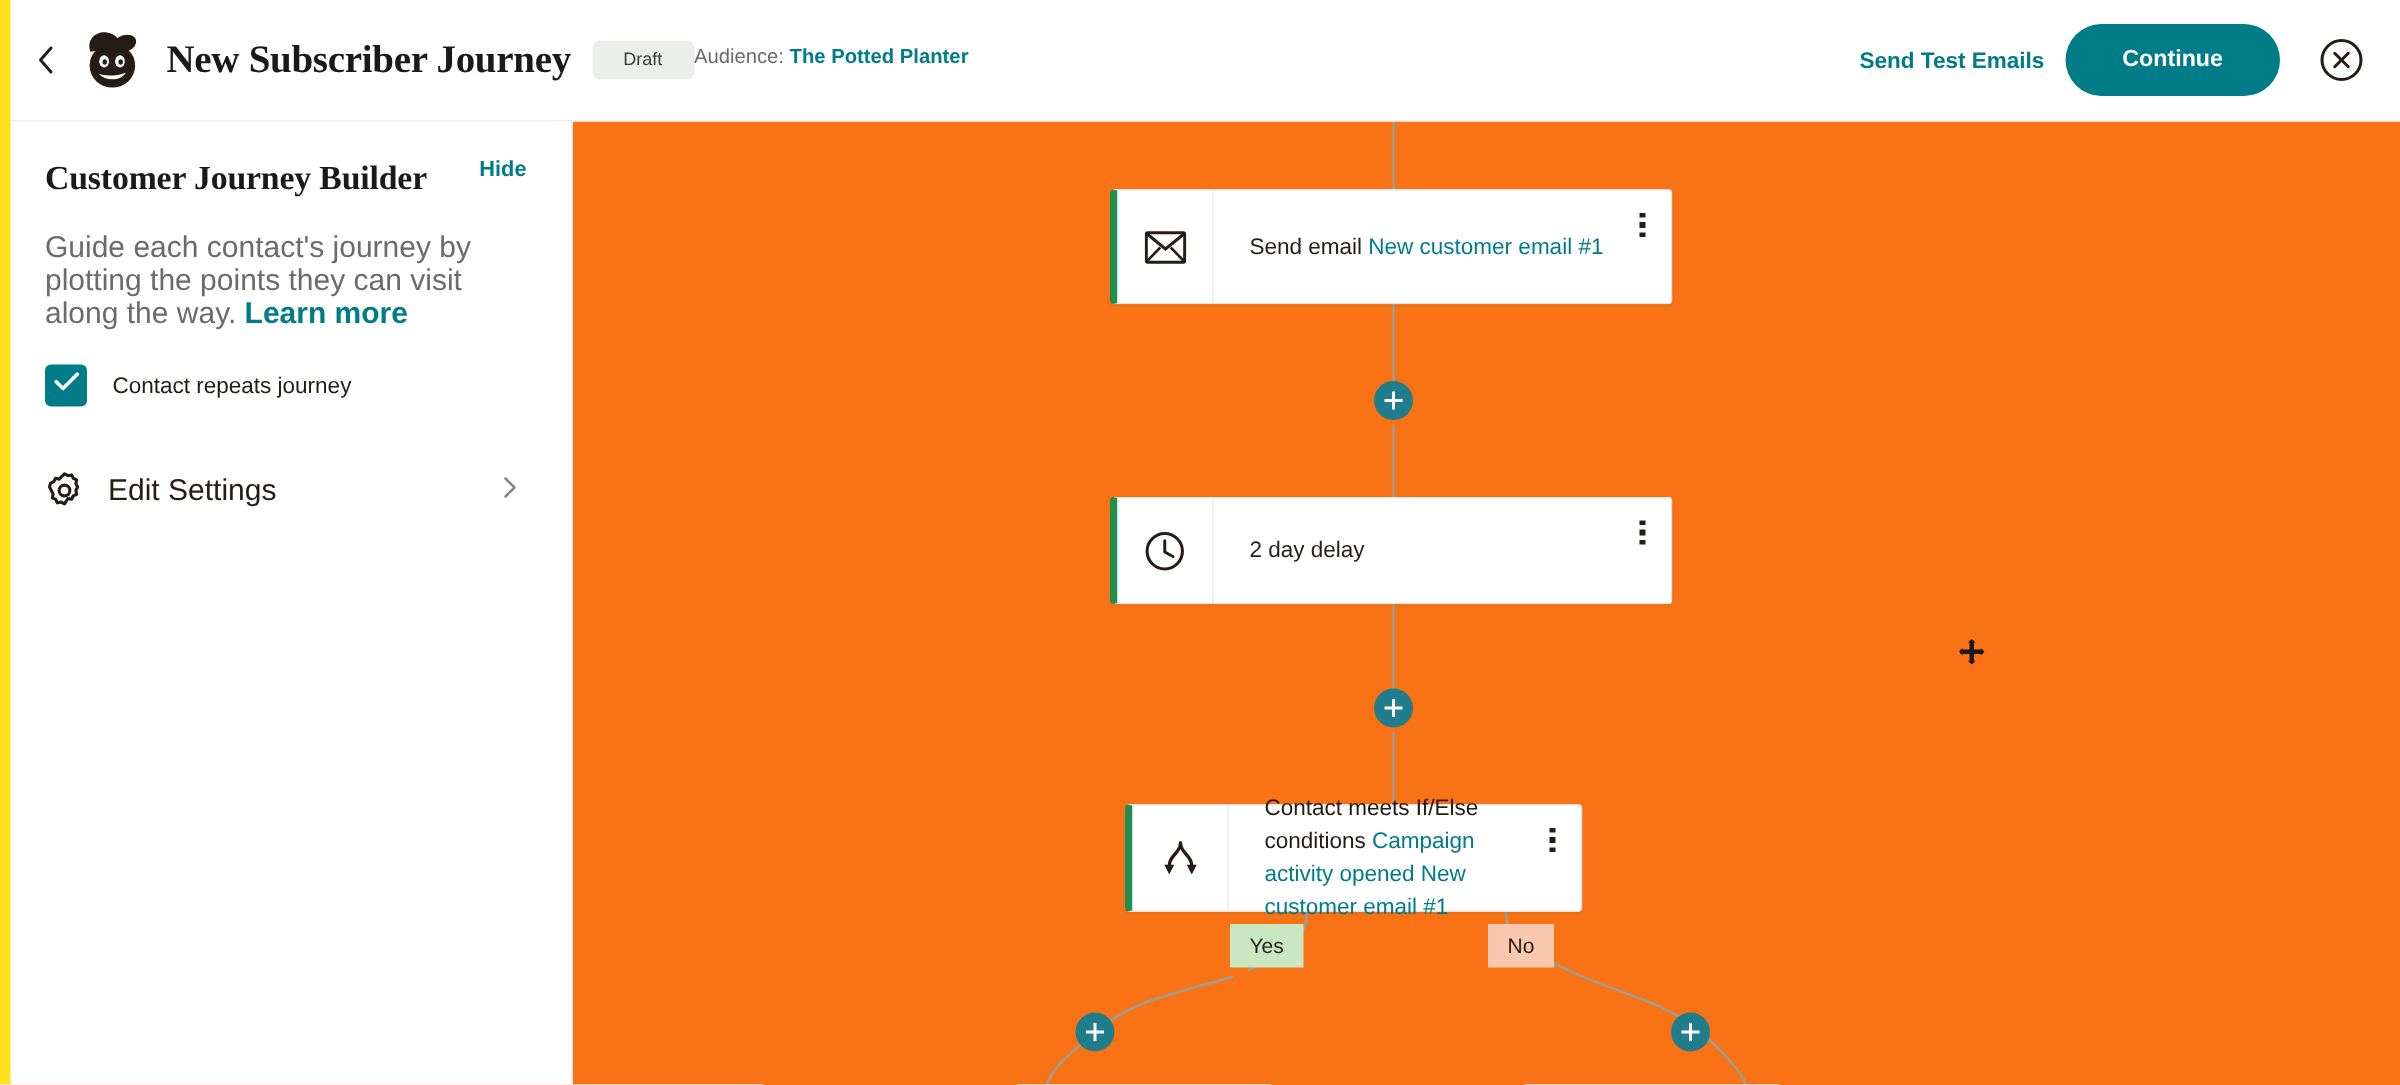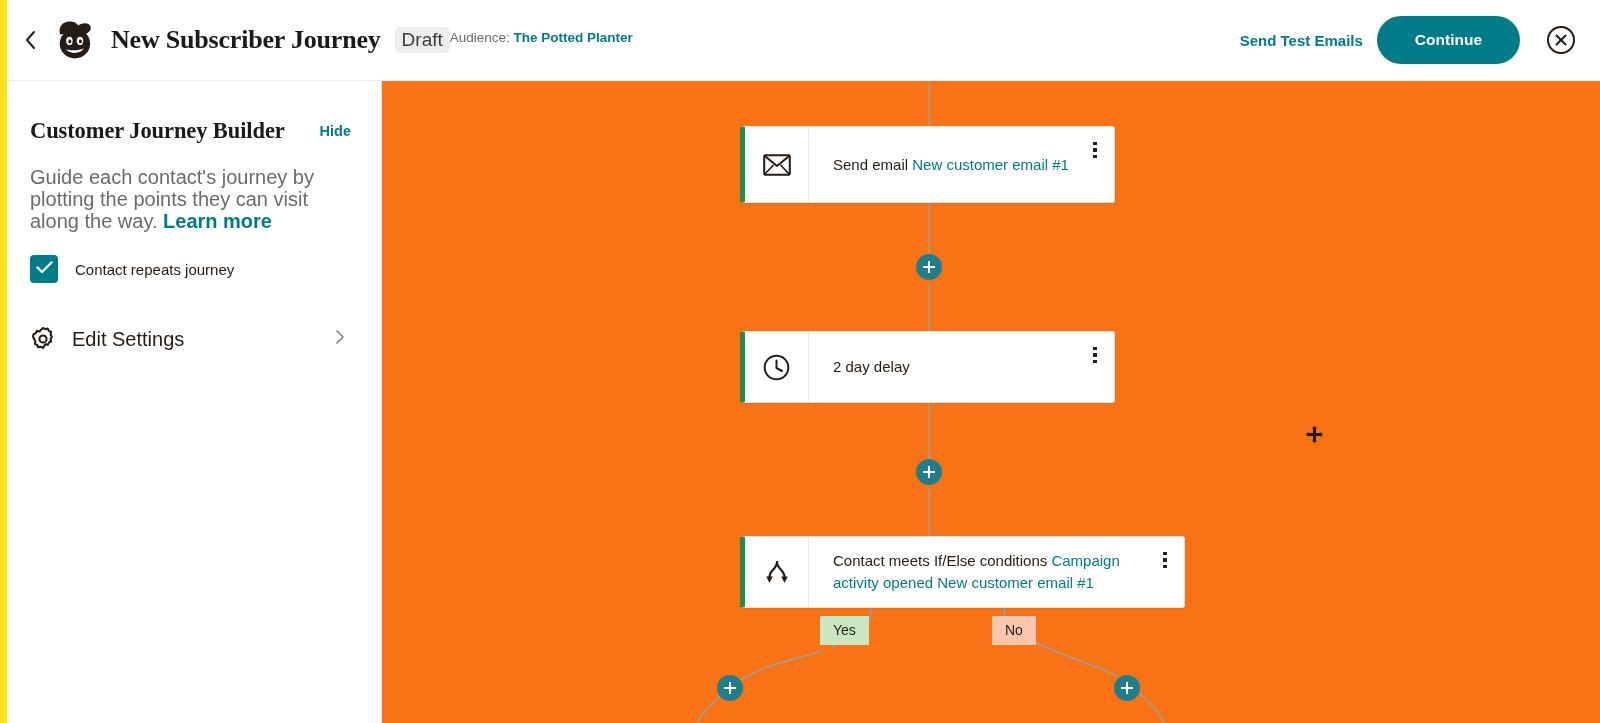--- a/index.html
+++ b/index.html
@@ -48,22 +48,22 @@
   .title-block { display: flex; flex-direction: row; justify-content: center; }
   .title-row { display: flex; align-items: center; gap: 14px; }
   .journey-title {
     font-family: "Liberation Serif", serif;
     font-size: 26px; font-weight: 700;
     color: #1a1a1a; letter-spacing: -0.2px;
     line-height: 30px;
   }
   .draft-badge {
     background: #eceeeb; color: #3b3b3b;
-    font-size: 19px; line-height: 13px;
-    padding: 6px 7px 7px; border-radius: 5px;
+    font-size: 12px; line-height: 13px;
+    padding: 6px 21px 7px; border-radius: 5px;
     white-space: nowrap;
   }
   .audience-row {
     font-size: 13.5px; color: #6b6b6b;
     margin-top: 4px; line-height: 17px;
   }
   .audience-link { color: #007c89; font-weight: 700; cursor: pointer; }
   .header-spacer { flex: 1 1 auto; }
   .send-test {
     color: #007c89; font-size: 15px; font-weight: 700;
@@ -89,22 +89,22 @@
 
   
   .sidebar {
     width: 382px; flex: 0 0 382px;
     background: #ffffff;
     border-right: 1px solid #e8eae6;
     padding: 24px 30px 0 30px;
     position: relative;
   }
   .sidebar-head {
-    display: flex; align-items: center;
-    justify-content: space-between; gap: 12px; margin-top: 12px;
+    display: flex; align-items: flex-start;
+    justify-content: space-between; gap: 12px;
   }
   .sidebar-title {
     font-family: "Liberation Serif", serif;
     font-size: 22.5px; font-weight: 700;
     color: #1a1a1a; line-height: 28px;
     letter-spacing: -0.1px;
   }
   .hide-link {
     color: #007c89; font-size: 14.5px; font-weight: 700;
     cursor: pointer; white-space: nowrap;
@@ -363,21 +363,21 @@
           </div>
           <div class="kebab">
               <i></i>
               <i></i>
               <i></i>
             </div>
         </div>
 
         <div class="plus" style="left:534px; top:378px;"></div>
 
-        <div class="node" style="left:358px; top:455px; width:445px; height:72px;">
+        <div class="node" style="left:368px; top:455px; width:305px; height:72px;">
           <div class="node-icon">
             <svg width="28" height="28" viewBox="0 0 28 28">
               <path d="M14 4 C14 11, 6.5 12, 6.5 19" fill="none" stroke="#241c15" stroke-width="2.2" stroke-linecap="round"></path>
               <path d="M14 4 C14 11, 21.5 12, 21.5 19" fill="none" stroke="#241c15" stroke-width="2.2" stroke-linecap="round"></path>
               <polygon points="6.5,25 3.2,18.5 9.8,18.5" fill="#241c15"></polygon>
               <polygon points="21.5,25 18.2,18.5 24.8,18.5" fill="#241c15"></polygon>
             </svg>
           </div>
           <div class="node-body">
             <div class="node-text">

